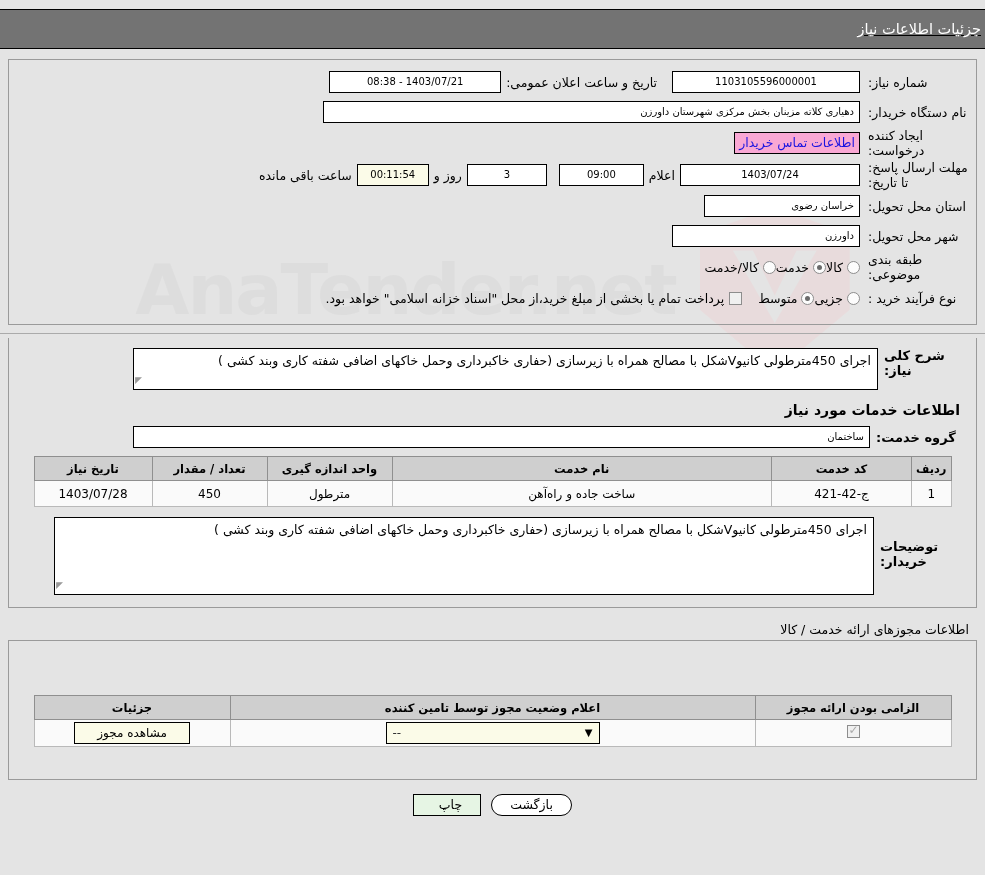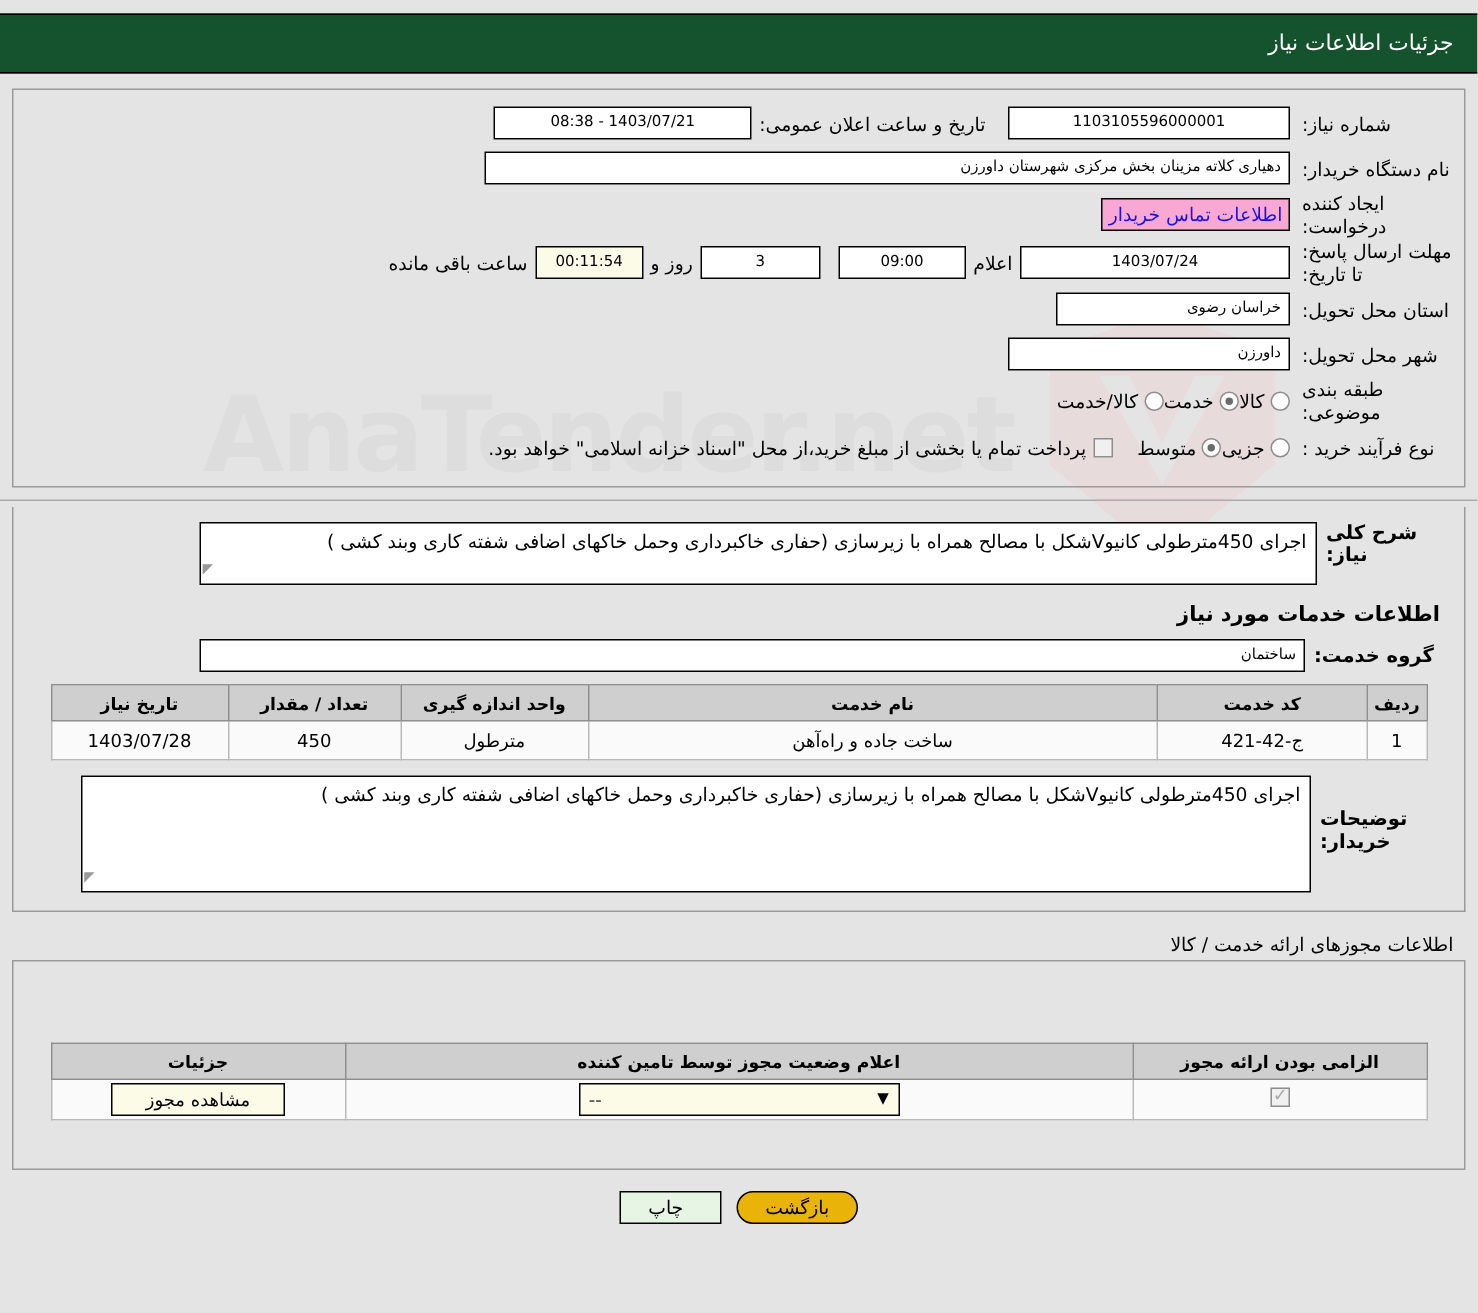--- a/index.html
+++ b/index.html
@@ -47,28 +47,29 @@
     letter-spacing: -2px;
     direction: ltr;
     font-family: "DejaVu Sans", "Liberation Sans", sans-serif;
   }
 
   .page { position: relative; z-index: 2; }
 
   
   .titlebar {
     height: 40px;
-    background: #14532d;
+    background: #737373;
     border-top: 1px solid #000;
     border-bottom: 1px solid #000;
     margin: 9px 0 0 0;
     display: flex;
     align-items: center;
     justify-content: flex-start;
-    padding: 0 16px;
+    padding: 0 4px;
+    text-decoration: underline;
   }
   .titlebar .ttl {
     color: #fff;
     font-size: 14.5px;
   }
 
   
   .panel {
     margin: 10px 8px 0 8px;
     border: 1px solid #9a9a9a;
@@ -238,25 +239,25 @@
     min-width: 116px; text-align: center;
   }
 
   
   .footer {
     margin-top: 14px;
     display: flex; justify-content: center; gap: 10px;
   }
   .fbtn {
     border: 1px solid #000; height: 22px; line-height: 20px;
-    font-size: 12.5px; padding: 0 18px; text-align: left;
+    font-size: 12.5px; padding: 0 18px; text-align: right;
     min-width: 68px;
   }
   .fbtn.print { background: #e6f5e4; }
-  .fbtn.back  { background: #eab308; border-radius: 11px; }
+  .fbtn.back  { background: #ffffff; border-radius: 11px; }
 </style>
 </head>
 <body>
 
 <div class="watermark">
   <div class="wm-inner">
     <div class="wm-shield"></div>
     <div class="wm-text">AnaTender.net</div>
   </div>
 </div>

